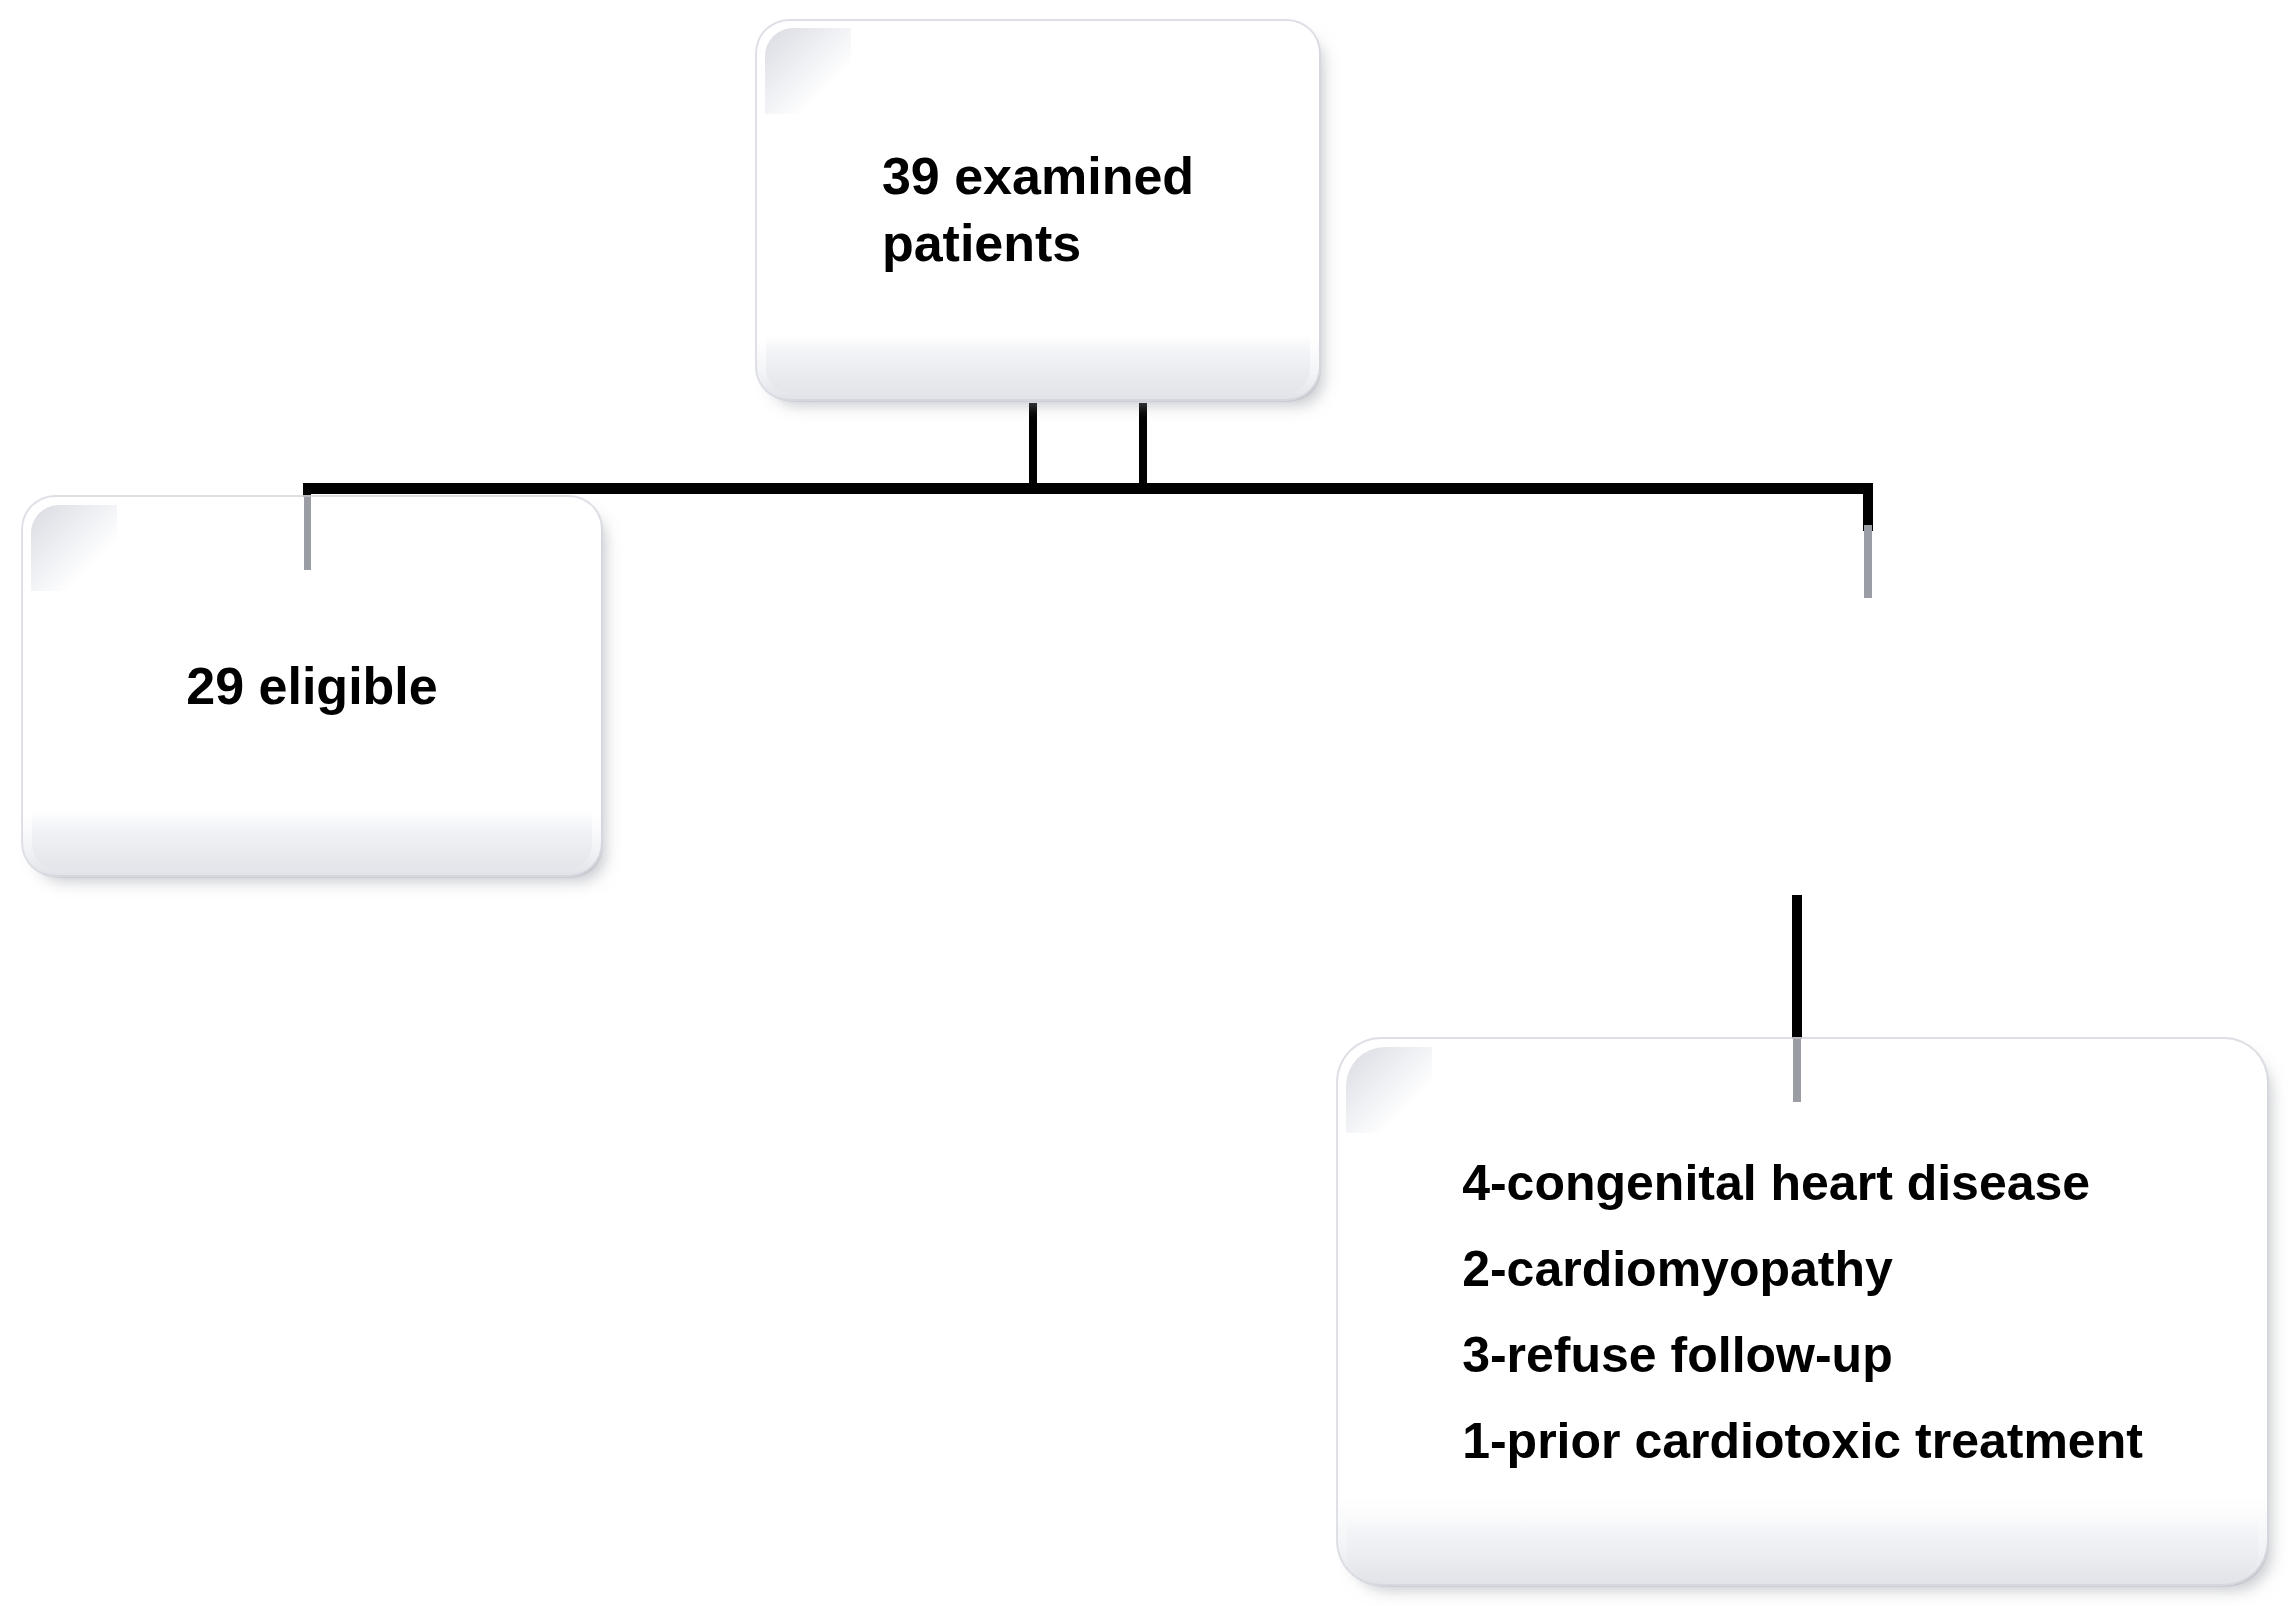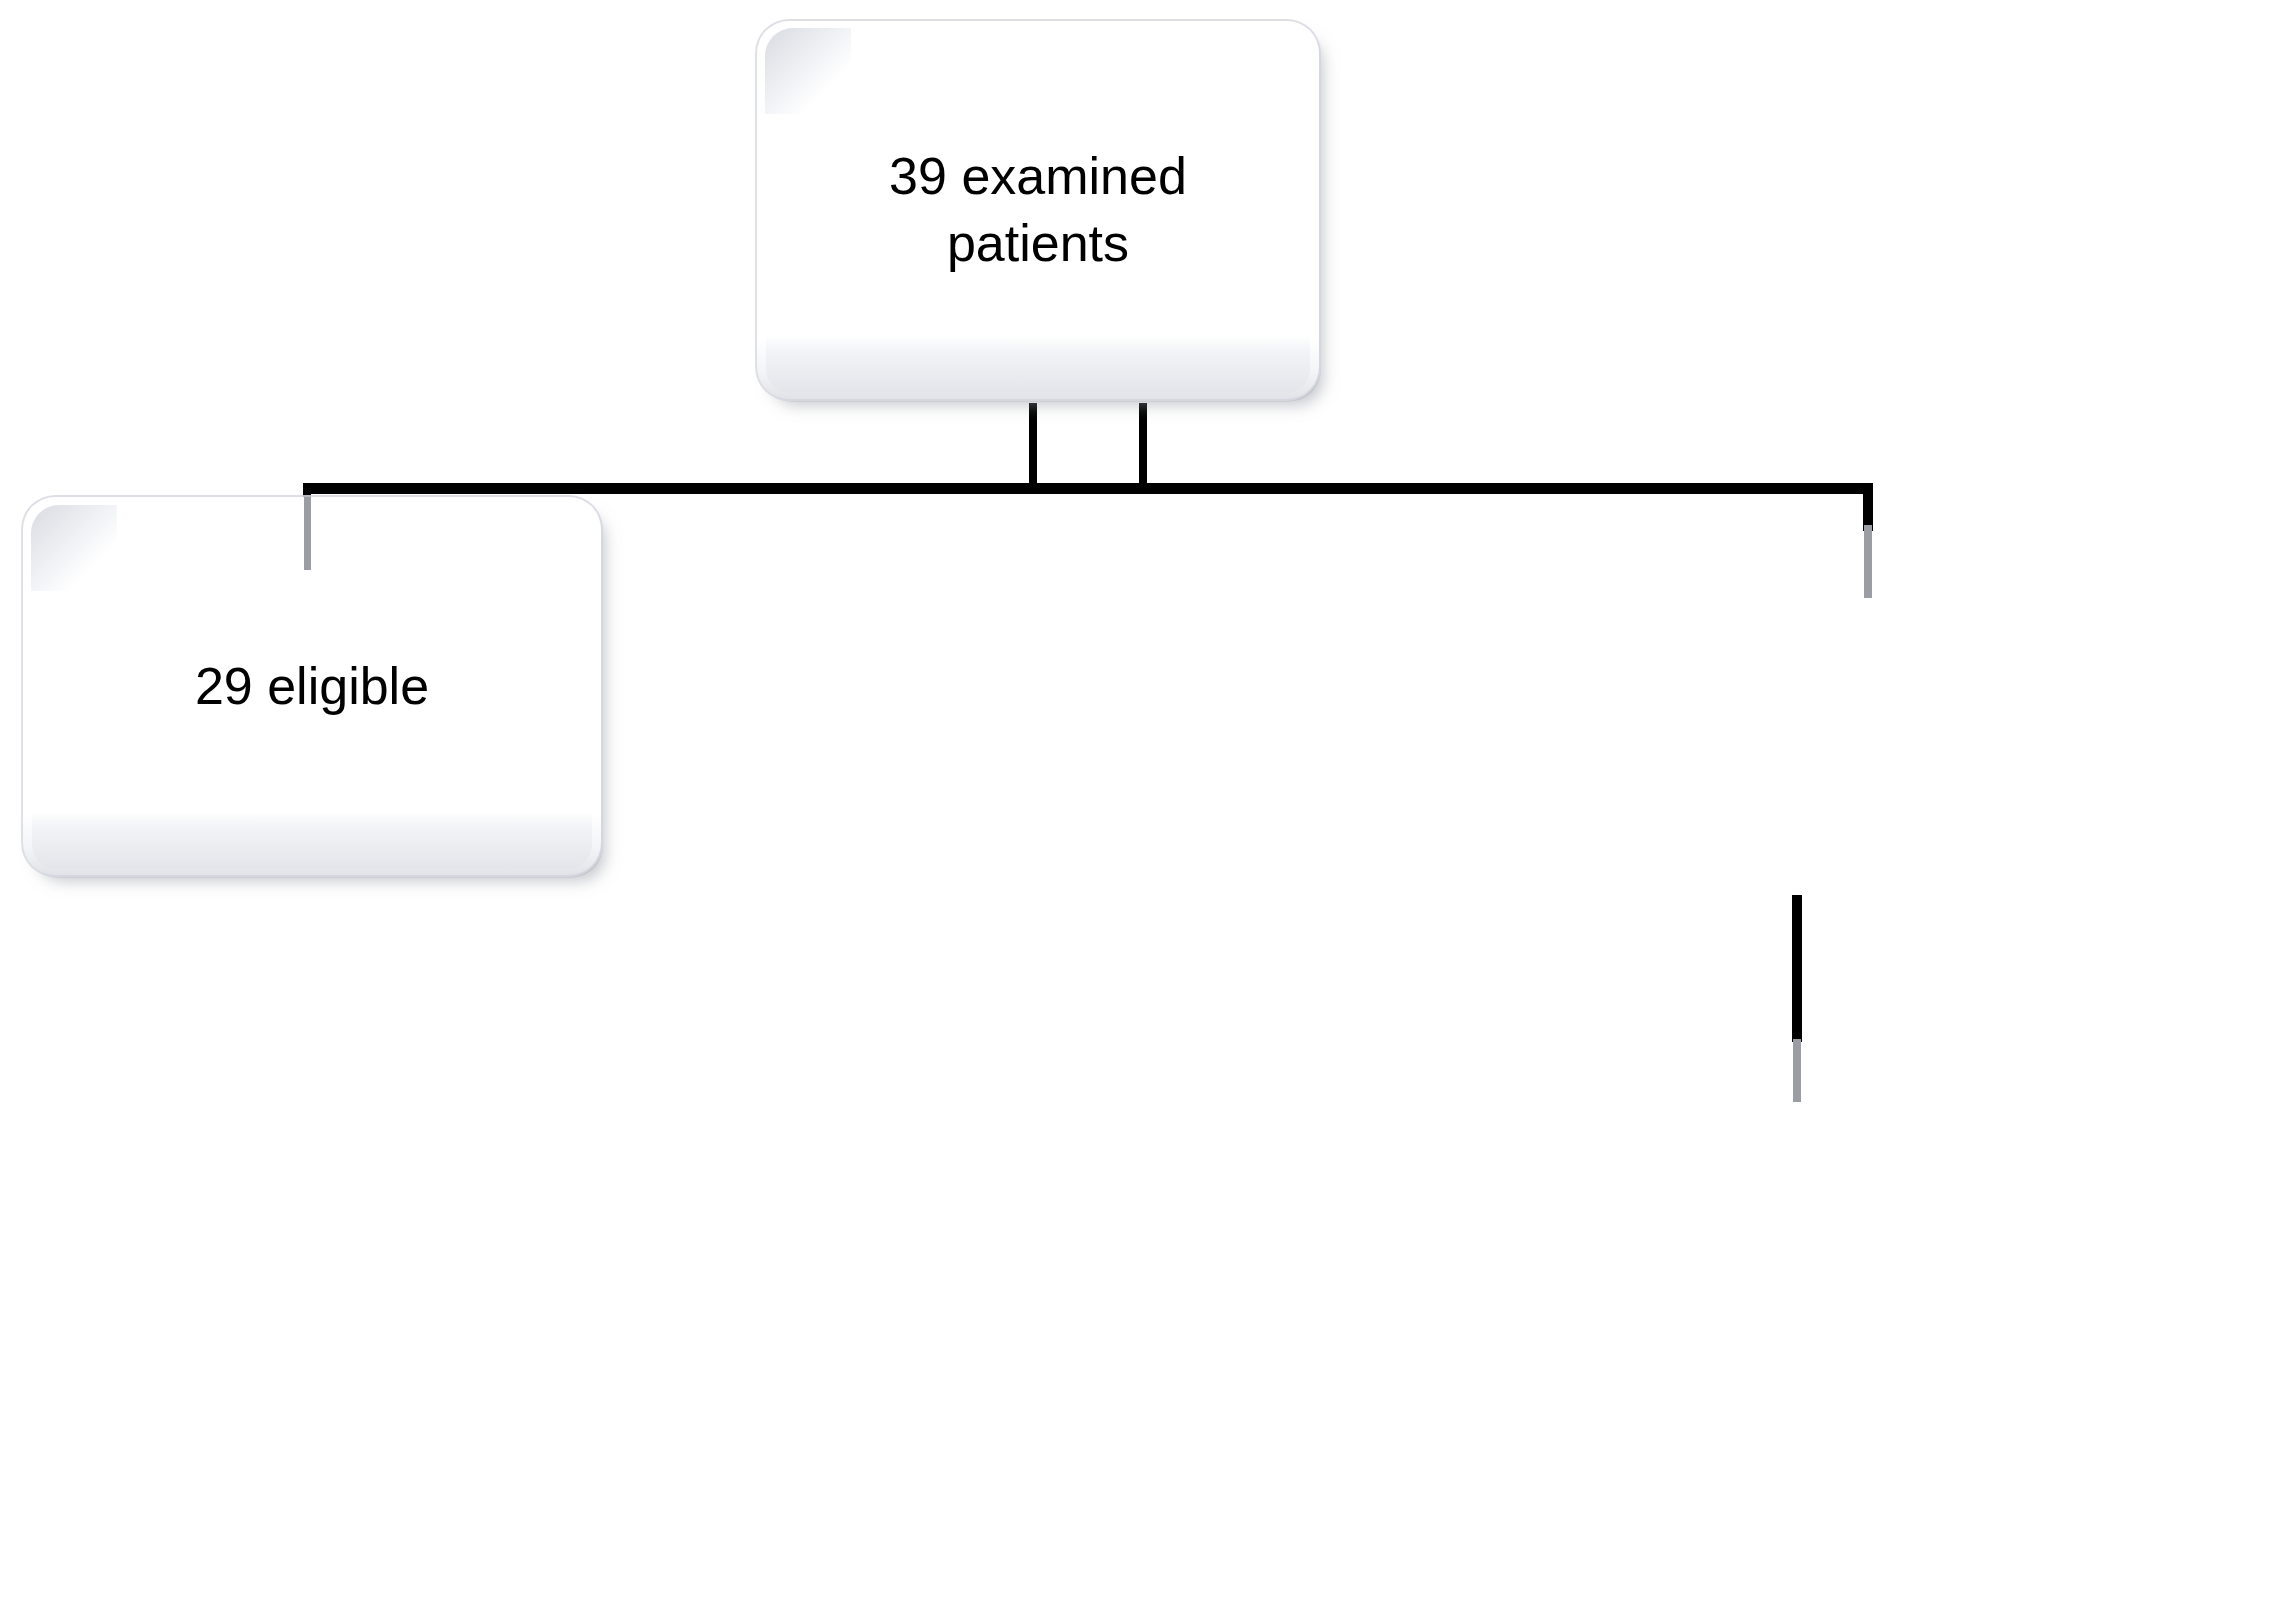--- a/index.html
+++ b/index.html
@@ -58,22 +58,21 @@
     bottom: 5.6px;
     height: 58px;
     border-radius: 0 0 24px 24px;
     background: linear-gradient(to bottom, rgba(255,255,255,0) 0%, #eef0f4 45%, #e3e5ea 100%);
     pointer-events: none;
   }
 
   .node-text {
     position: relative;
     z-index: 2;
-    text-align: center;
-    font-weight: normal;
+    font-weight: bold;
     color: #000000;
     line-height: 1.28;
     white-space: pre-line;
     padding: 0 17px;
   }
 
   
   #node-top {
     left: 757px;  top: 20.5px;
     width: 562px; height: 378px;
@@ -145,15 +144,21 @@
   <div class="node" id="node-top">
     <div class="node-text">39 examined
 patients</div>
   </div>
 
   <div class="node" id="node-eligible">
     <div class="node-text">29  eligible</div>
   </div>
 
 
+  <div class="node" id="node-reasons">
+    <div class="node-text">4-congenital heart disease
+2-cardiomyopathy
+3-refuse follow-up
+1-prior cardiotoxic treatment</div>
+  </div>
 
 </div>
 
 
 </body></html>

